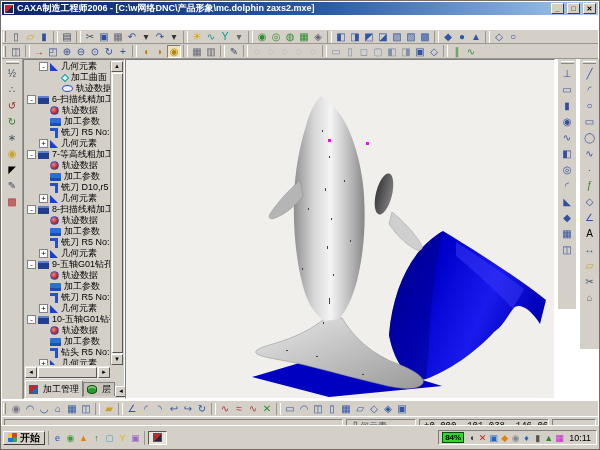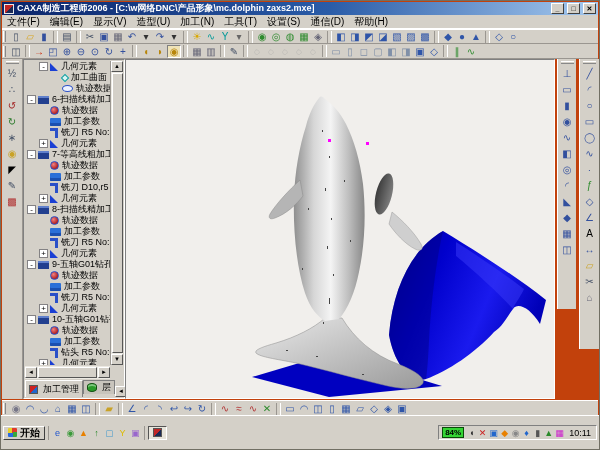--- a/index.html
+++ b/index.html
@@ -1,18 +1,18 @@
 <!DOCTYPE html>
 <html><head>
 <meta charset="utf-8">
 <style>
   *{margin:0;padding:0;box-sizing:border-box}
   html,body{width:600px;height:450px;overflow:hidden}
   body{font-family:"Liberation Sans",sans-serif;background:#d4d0c8;position:relative;font-size:10px;color:#000}
-  #app{position:absolute;inset:0;background:#c2410c;border:1px solid #716f64}
+  #app{position:absolute;inset:0;background:#ffffff;border:1px solid #716f64}
 
   
   .titlebar{position:absolute;left:1px;top:1px;right:1px;height:13px;display:flex;align-items:center;gap:3px;
     padding:0 2px;background:linear-gradient(90deg,#0a246a,#2a5ca8 55%,#a6caf0)}
   .applogo{width:10px;height:10px;flex:none;background:linear-gradient(135deg,#c22626 55%,#1b2a55 55%);border:1px solid #e8e8e8}
   .title-text{flex:1;color:#fff;font-size:9px;font-weight:bold;white-space:nowrap;overflow:hidden}
   .tb-btn{width:13px;height:11px;flex:none;background:#d4d0c8;border:1px solid;border-color:#fff #404040 #404040 #fff;
     font-size:7px;line-height:9px;text-align:center;font-weight:bold}
 
   
@@ -76,21 +76,21 @@
 
   
   #bottombar{position:absolute;left:1px;right:1px;top:399px;height:16px;border-top:1px solid #fff;display:flex;align-items:center;background:#d4d0c8}
 
   
   #statusbar{position:absolute;left:1px;right:1px;top:416px;height:16px;display:flex;gap:3px;align-items:center;padding:0 2px;font-size:9px;background:#d4d0c8}
   .spanel{height:13px;line-height:12px;padding:0 4px;border:1px solid;border-color:#808080 #fff #fff #808080;white-space:nowrap;overflow:hidden}
   .coords{font-family:"Liberation Mono",monospace;font-size:9px}
 
   
-  #taskbar{position:absolute;left:0;right:0;bottom:0;height:34px;background:#d4d0c8;border-top:1px solid #fff;
+  #taskbar{position:absolute;left:0;right:0;bottom:0;height:24px;background:#d4d0c8;border-top:1px solid #fff;
     display:flex;align-items:center;gap:3px;padding:0 2px;font-size:10px}
   .startbtn{display:flex;align-items:center;gap:3px;height:14px;padding:0 4px;font-weight:bold;font-size:10px;
     background:#d4d0c8;border:1px solid;border-color:#fff #404040 #404040 #fff}
   .winflag{width:9px;height:9px;background:conic-gradient(#e23a2a 0 25%,#3aa83a 0 50%,#2a6ae0 0 75%,#e8d22a 0);border-radius:1px}
   .qlaunch{display:flex;align-items:center;border-left:1px solid #9a9690;border-right:1px solid #9a9690;padding:0 2px;height:14px}
   .ql{width:13px;text-align:center;font-size:9px}
   .taskbtn{display:flex;align-items:center;gap:3px;height:14px;padding:0 4px;max-width:160px;white-space:nowrap;overflow:hidden;
     background:#e8e4da;border:1px solid;border-color:#555 #fff #fff #555;font-size:9px}
   .tasklogo{width:9px;height:9px;flex:none;background:linear-gradient(135deg,#c22626 55%,#1b2a55 55%);border:1px solid #555}
   .tray{margin-left:auto;display:flex;align-items:center;gap:2px;height:15px;padding:0 3px;border:1px solid;border-color:#808080 #fff #fff #808080}
@@ -104,31 +104,20 @@
 <div id="app">
 
   <div class="titlebar">
     <span class="applogo"></span>
     <span class="title-text">CAXA制造工程师2006 - [C:\w网络DNC\产品形象\mc.dolphin zaxs2.mxe]</span>
     <span class="tb-btn">_</span>
     <span class="tb-btn">□</span>
     <span class="tb-btn">✕</span>
   </div>
 
-  <div class="menubar">
-    <span class="menu-item">文件(F)</span>
-      <span class="menu-item">编辑(E)</span>
-      <span class="menu-item">显示(V)</span>
-      <span class="menu-item">造型(U)</span>
-      <span class="menu-item">加工(N)</span>
-      <span class="menu-item">工具(T)</span>
-      <span class="menu-item">设置(S)</span>
-      <span class="menu-item">通信(D)</span>
-      <span class="menu-item">帮助(H)</span>
-  </div>
 
   <div class="tbar" id="tb1">
     <span class="grip"></span>
     <span style="display:flex;align-items:center">
       <span class="ti" style="color: rgb(68, 80, 102);">▯</span>
         <span class="ti" style="color: rgb(216, 165, 32);">▱</span>
         <span class="ti" style="color: rgb(51, 80, 158);">▮</span>
         <span class="tsep"></span>
         <span class="ti" style="color: rgb(68, 80, 102);">▤</span>
         <span class="tsep"></span>
@@ -428,21 +417,21 @@
       <span class="sbtn">▲</span>
       <span class="vthumb"></span>
       <span class="sbtn">▼</span>
     </div>
     <div class="hscroll">
       <span class="sbtn">◄</span>
       <span class="hthumb"></span>
       <span class="sbtn">►</span>
     </div>
     <div class="tabs">
-      <span style="display:flex;align-items:flex-start">
+      <span style="display:flex;align-items:center">
 
           <span class="tab active">
             <span class="ic ic-mgr"></span>
             <span>加工管理</span>
           </span>
 
           <span class="tab">
             <span class="ic ic-layer"></span>
             <span>层</span>
           </span>

